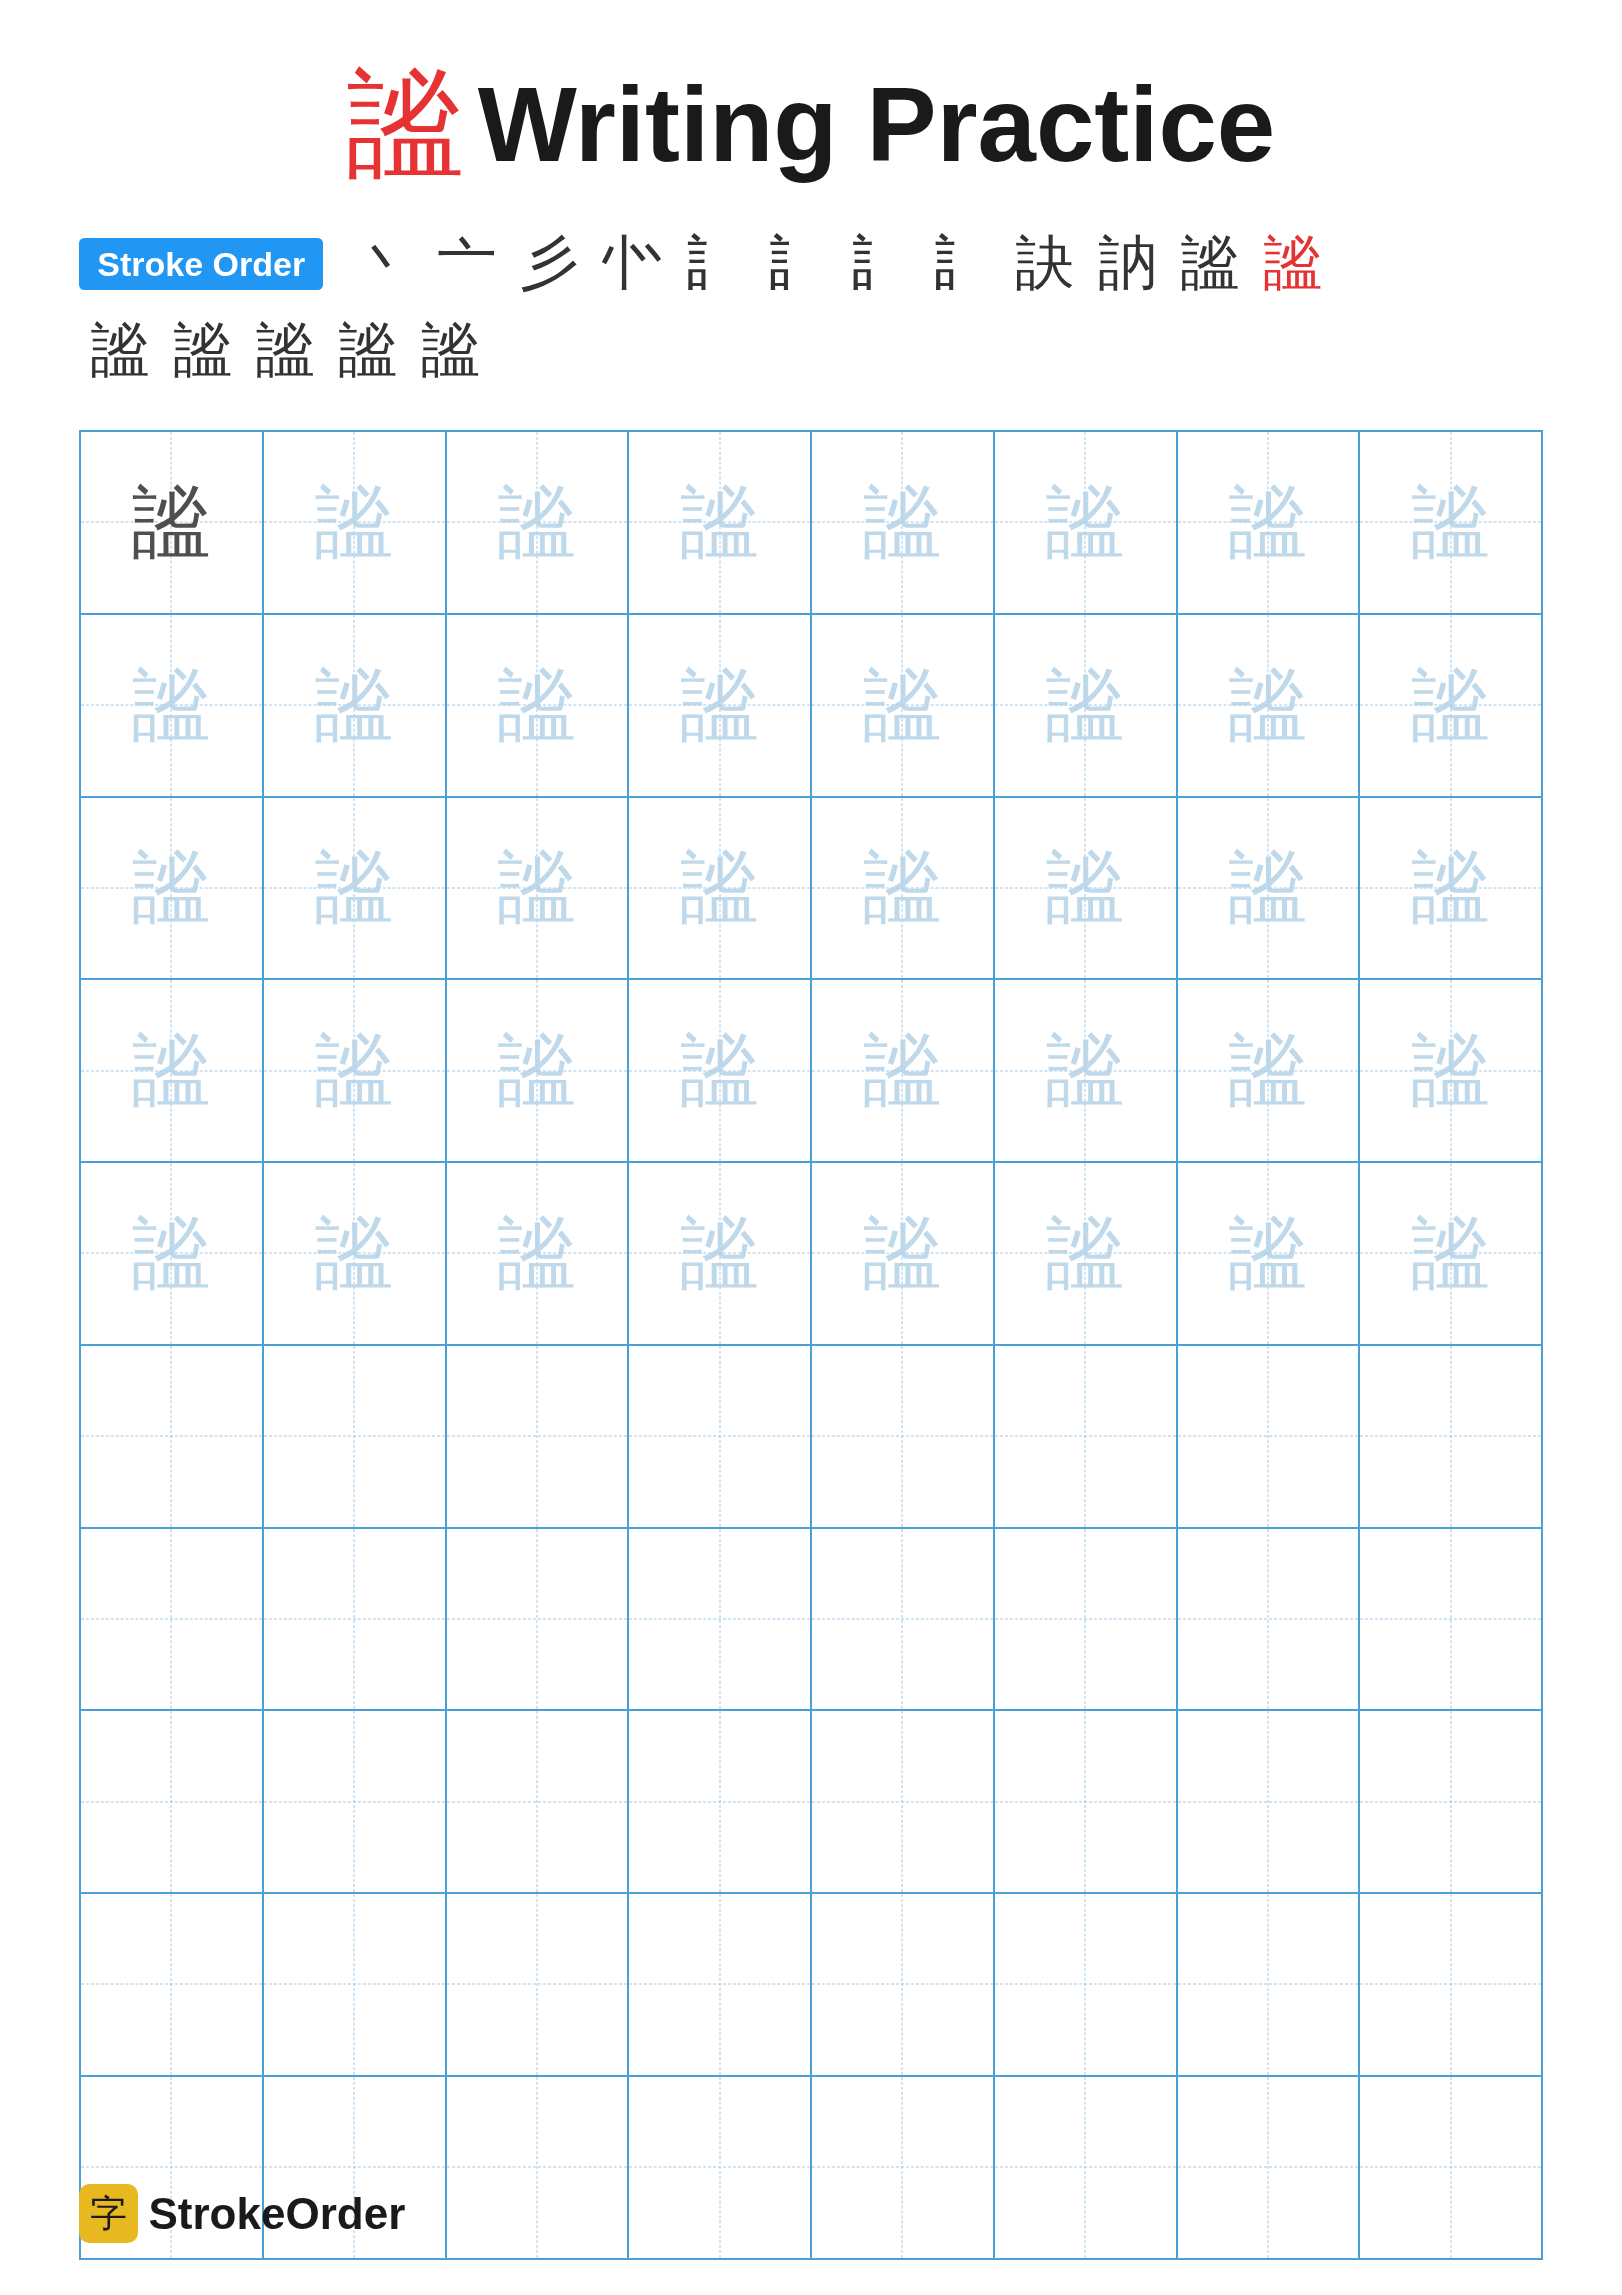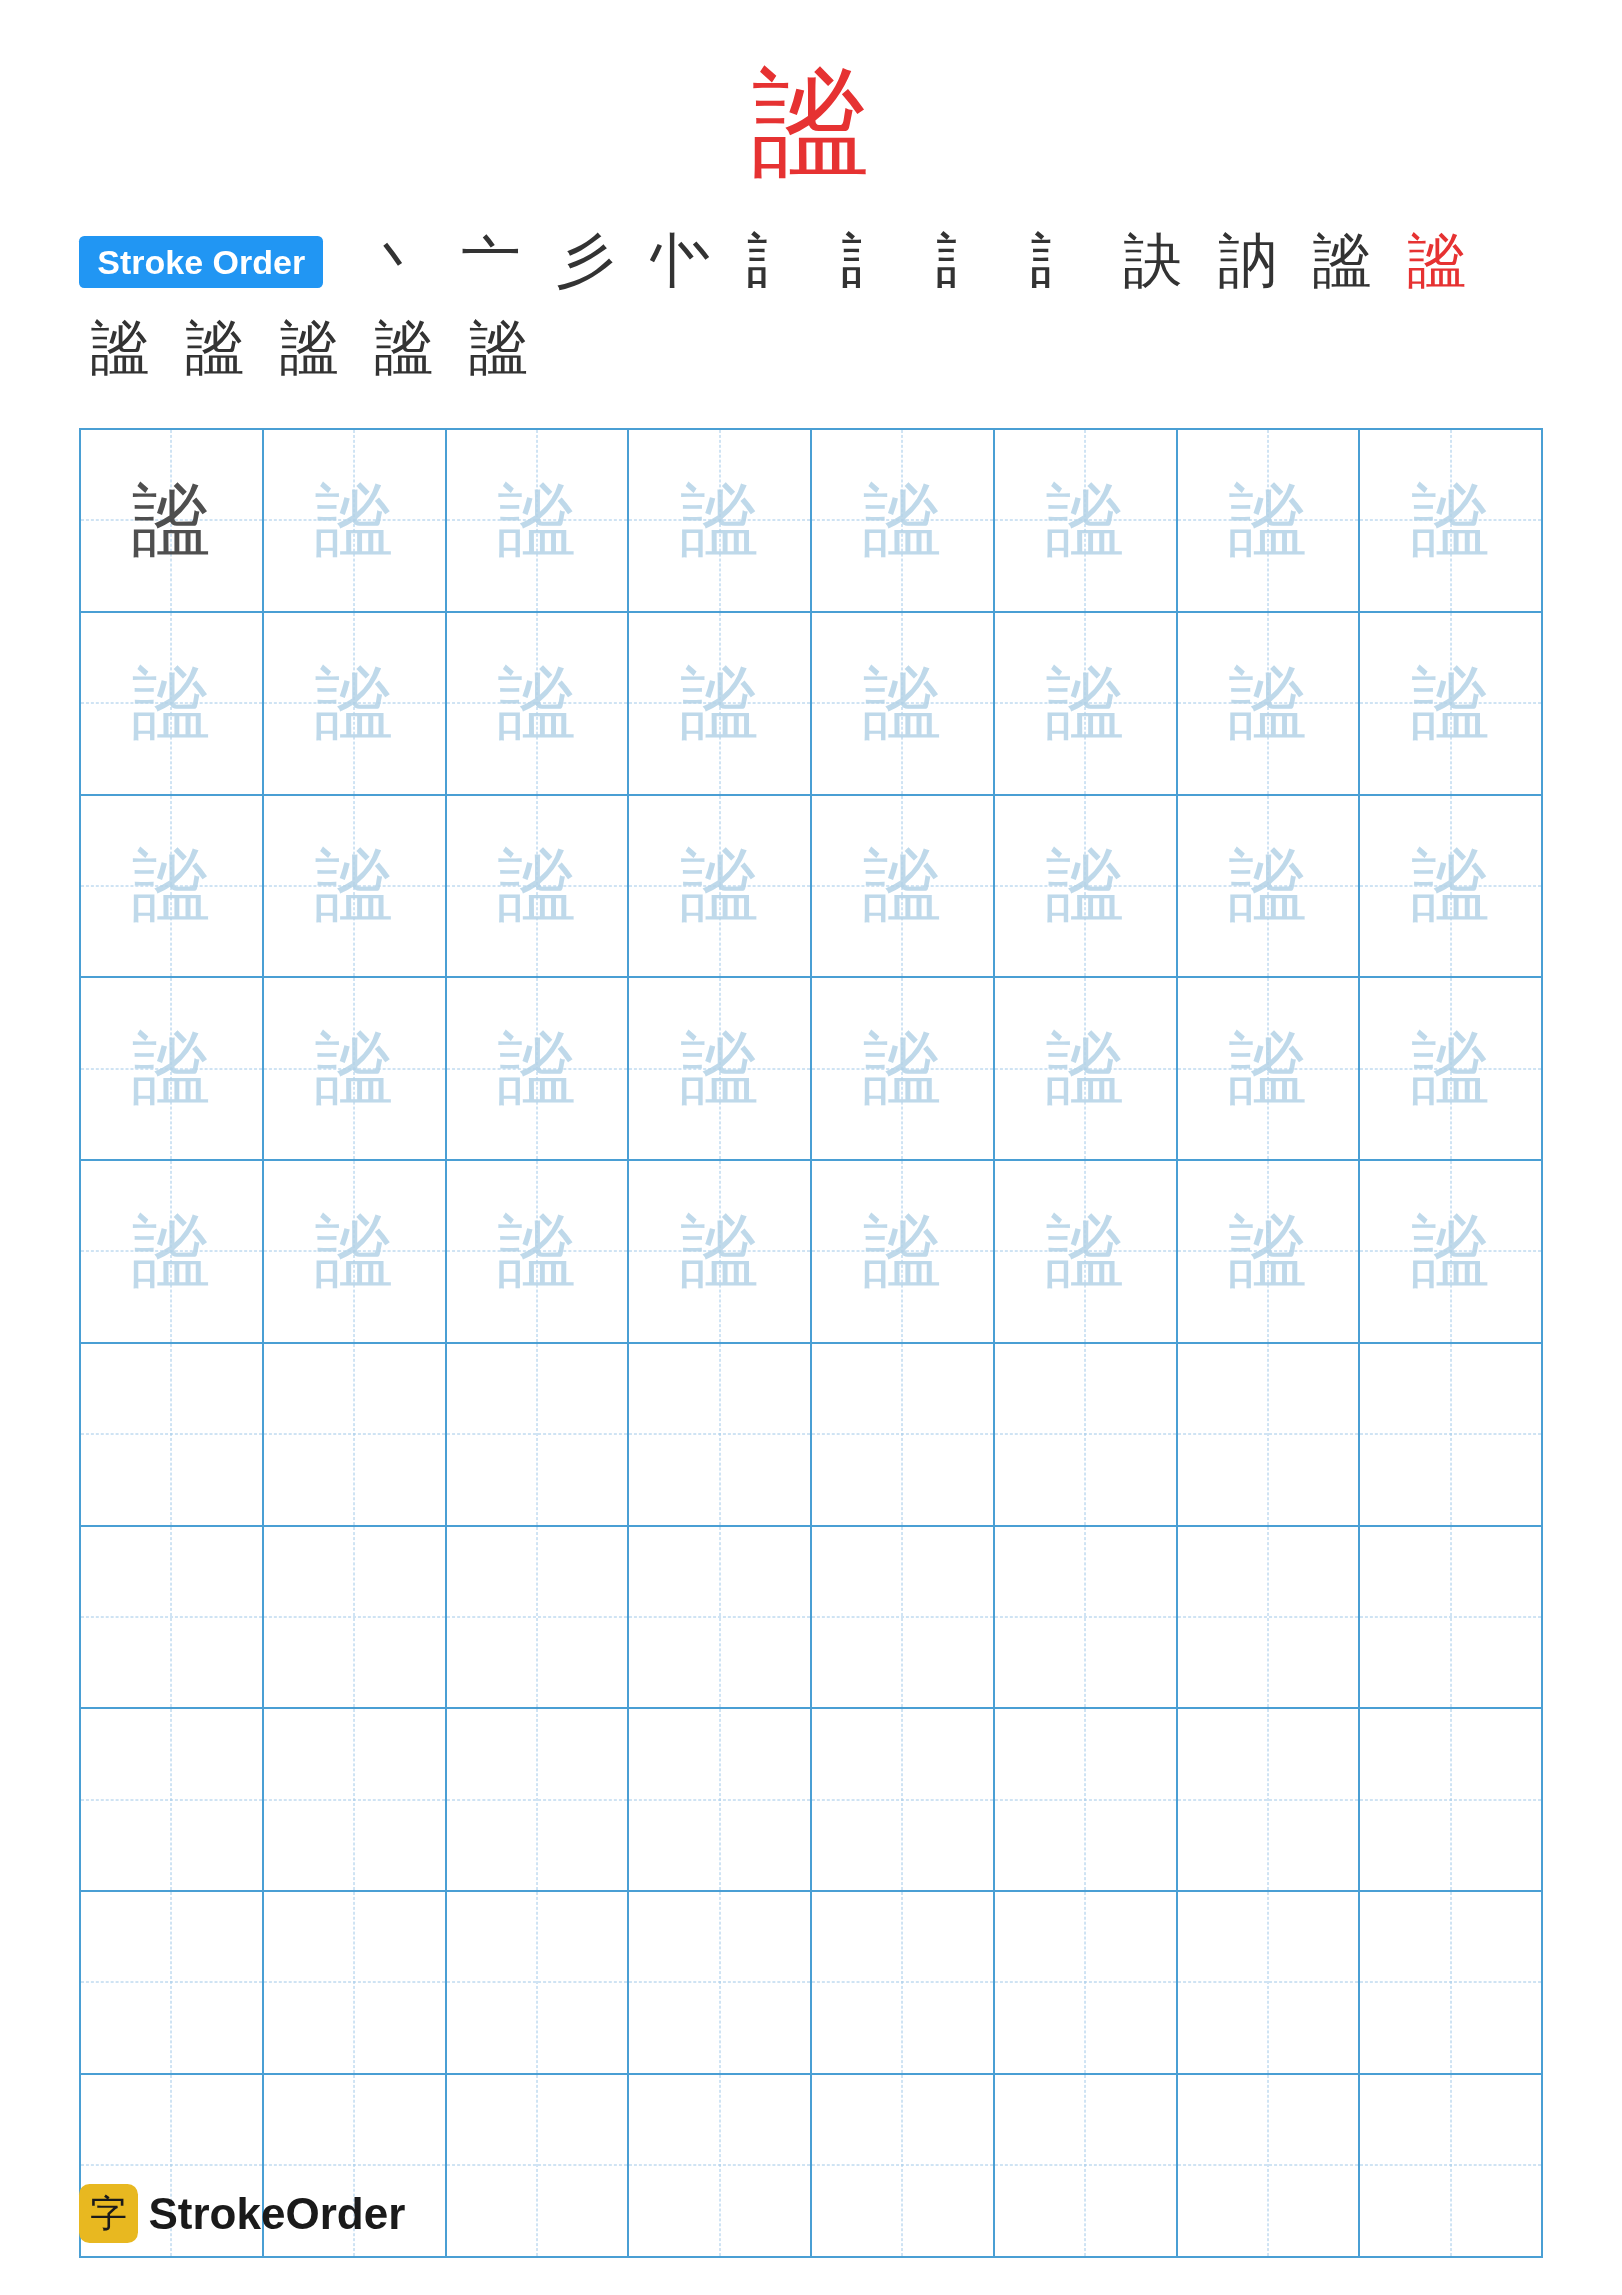--- a/index.html
+++ b/index.html
@@ -49,21 +49,21 @@
     
     .stroke-order-section {
       width: 100%;
       margin-bottom: 33px;
     }
 
     .stroke-order-row {
       display: flex;
       align-items: center;
       flex-wrap: wrap;
-      gap: 12px;
+      gap: 0;
       margin-bottom: 6.5px;
     }
 
     .stroke-order-badge {
       background: #2196F3;
       color: white;
       font-size: 34px;
       padding: 6.5px 18.3px;
       border-radius: 5.2px;
       font-family: sans-serif;
@@ -184,20 +184,21 @@
       text-align: right;
     }
   </style>
 </head>
 <body>
 
 <div class="page">
 
   <div class="title-area">
     <span class="title-char">謐</span>
+    <span class="title-text">Writing Practice</span>
   </div>
 
   <div class="stroke-order-section">
     <div class="stroke-order-row">
       <span class="stroke-order-badge">Stroke Order</span>
       <span class="stroke-char">丶</span>
       <span class="stroke-char">亠</span>
       <span class="stroke-char">彡</span>
       <span class="stroke-char">㣺</span>
       <span class="stroke-char">訁</span>

